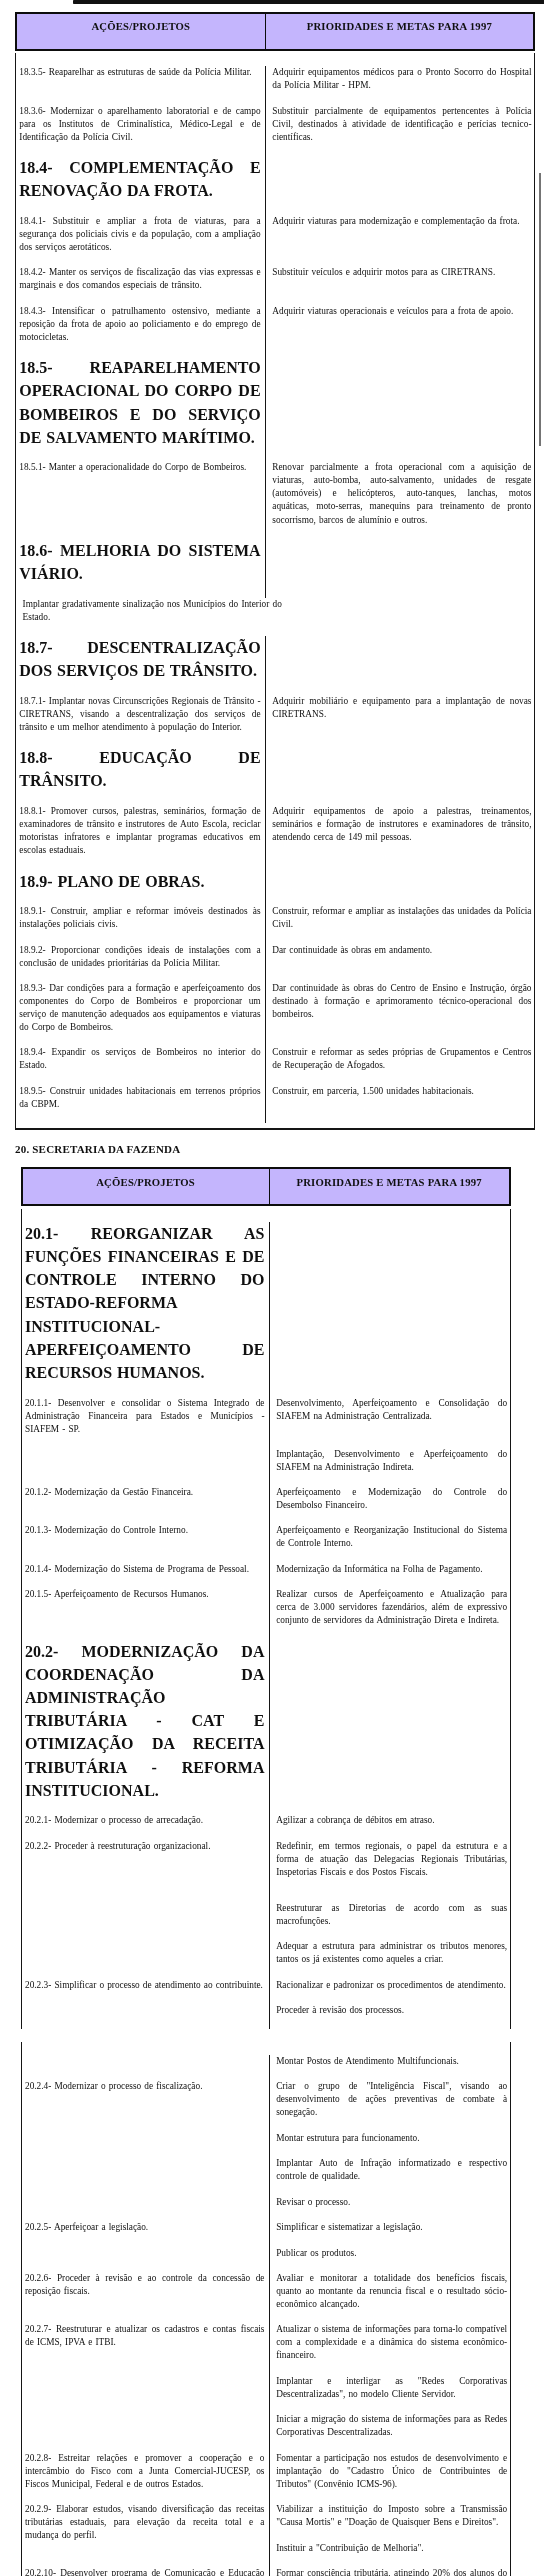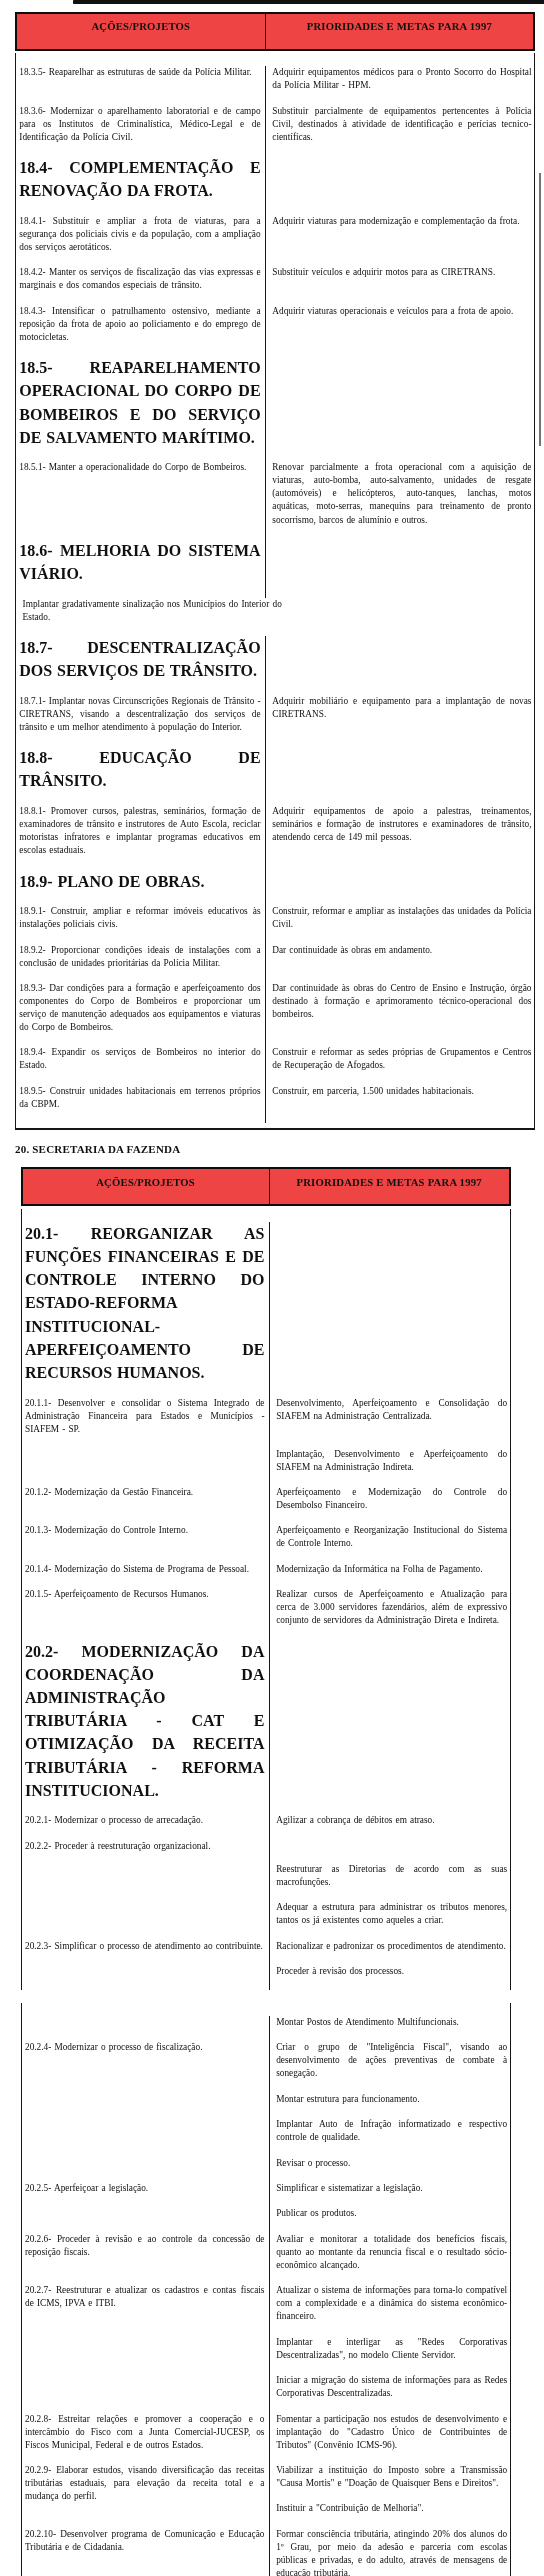--- a/index.html
+++ b/index.html
@@ -11,21 +11,21 @@
     -webkit-font-smoothing:antialiased;
   }
   .page{position:relative;width:544px;overflow:hidden;}
   .scan-top-bar{position:absolute;top:0;left:73px;width:472px;height:4.1px;background:#111;border-radius:0.8px;}
   .scan-edge{position:absolute;top:173px;left:539px;width:1.7px;height:273px;background:#2a2a2a;opacity:.65;}
 
   section.table{box-sizing:border-box;}
   .t1{margin:11.6px 0 0 15px;width:520px;}
   .t2{margin:0 0 0 20.7px;width:490px;}
 
-  .thead{display:flex;border:2.5px solid #0d0d0d;box-sizing:border-box;background:#ef4444;align-items:flex-end;}
+  .thead{display:flex;border:2.5px solid #0d0d0d;box-sizing:border-box;background:#c4b5fd;align-items:flex-end;}
   .hcell{box-sizing:border-box;padding:6.6px 3.3px 16.5px;text-align:center;font-weight:bold;font-size:10.7px;letter-spacing:0.2px;}
   .hcell.left{border-right:1.7px solid #0d0d0d;}
   .t1 .hcell.left{width:48.2%;}
   .t1 .hcell.right{width:51.8%;}
   .t2 .hcell.left{width:50.8%;}
   .t2 .hcell.right{width:49.2%;}
 
   .tbody{border-left:1.7px solid #151515;border-right:1.7px solid #151515;box-sizing:border-box;margin-top:2.5px;padding-top:13.2px;}
   .tbody.closed{border-bottom:2.5px solid #151515;padding-bottom:5px;}
   .tbody.cut{margin-top:0;}
@@ -174,21 +174,21 @@
           </div>
         </div>
         <div class="trow heading">
           <div class="cell left">
             <p>18.9- PLANO DE OBRAS.</p>
           </div>
           <div class="cell right"></div>
         </div>
         <div class="trow">
           <div class="cell left">
-            <p>18.9.1- Construir, ampliar e reformar imóveis educativos às instalações policiais civis.</p>
+            <p>18.9.1- Construir, ampliar e reformar imóveis destinados às instalações policiais civis.</p>
           </div>
           <div class="cell right">
             <p>Construir, reformar e ampliar as instalações das unidades da Polícia Civil.</p>
           </div>
         </div>
         <div class="trow">
           <div class="cell left">
             <p>18.9.2- Proporcionar condições ideais de instalações com a conclusão de unidades prioritárias da Polícia Militar.</p>
           </div>
           <div class="cell right">
@@ -289,20 +289,21 @@
           </div>
           <div class="cell right">
             <p>Agilizar a cobrança de débitos em atraso.</p>
           </div>
         </div>
         <div class="trow">
           <div class="cell left">
             <p>20.2.2- Proceder à reestruturação organizacional.</p>
           </div>
           <div class="cell right">
+            <p>Redefinir, em termos regionais, o papel da estrutura e a forma de atuação das Delegacias Regionais Tributárias, Inspetorias Fiscais e dos Postos Fiscais.</p>
             <p style="margin-top: 23px;">Reestruturar as Diretorias de acordo com as suas macrofunções.</p>
             <p>Adequar a estrutura para administrar os tributos menores, tantos os já existentes como aqueles a criar.</p>
           </div>
         </div>
         <div class="trow">
           <div class="cell left">
             <p>20.2.3- Simplificar o processo de atendimento ao contribuinte.</p>
           </div>
           <div class="cell right">
             <p>Racionalizar e padronizar os procedimentos de atendimento.</p>

